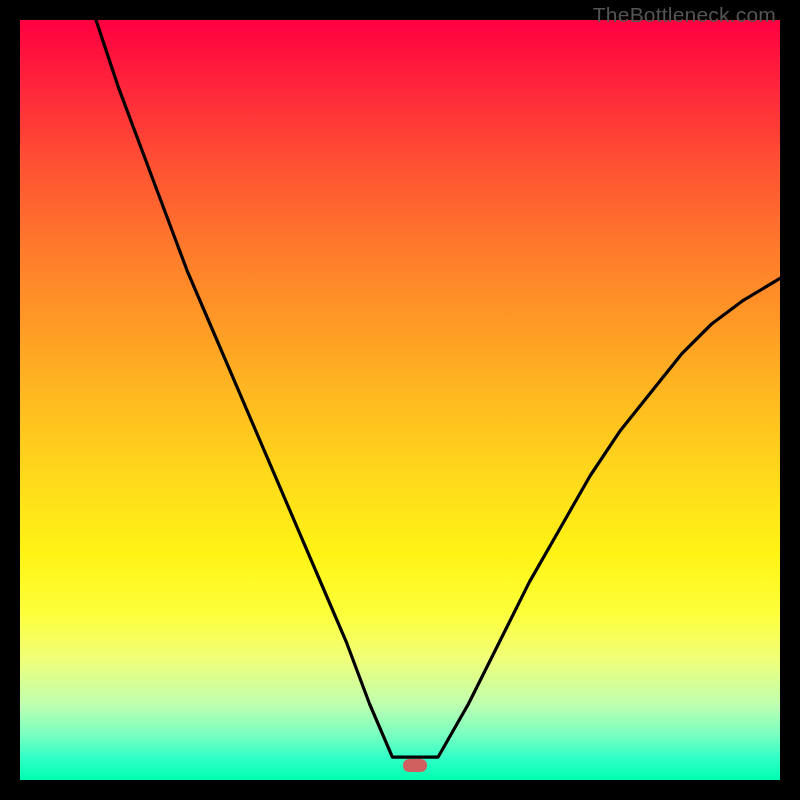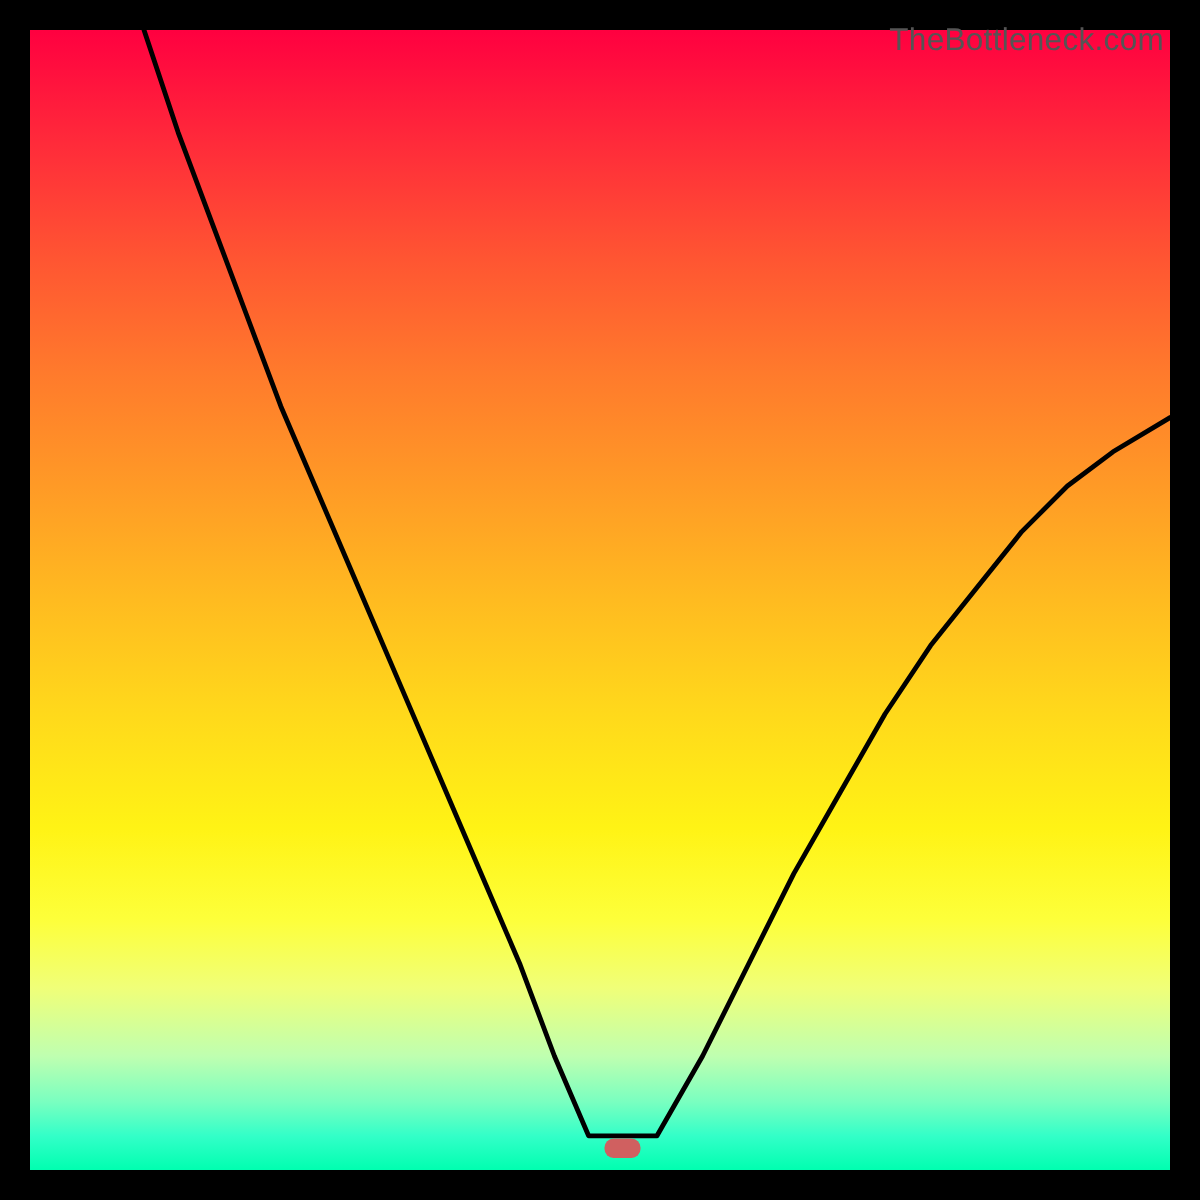--- a/index.html
+++ b/index.html
@@ -13,21 +13,21 @@
           #ff9a26 40%,
           #ffbb20 50%,
           #ffd91b 60%,
           #fff315 70%,
           #fdff3a 78%,
           #f0ff78 84%,
           #bfffb0 90%,
           #7affc0 94%,
           #33ffc8 97%,
           #00ffb0 100%);}
-  .watermark{position:absolute;top:15px;right:24px;color:#555;font-size:21px;
+  .watermark{position:absolute;top:3px;right:24px;color:#555;font-size:21px;
              font-weight:400;letter-spacing:0.2px;z-index:5}
   svg{position:absolute;left:20px;top:20px;width:760px;height:760px;z-index:3}
   .marker{position:absolute;width:24px;height:13px;border-radius:6px;
           background:#d06060;z-index:4}
 </style>
 </head>
 <body>
 
 <div class="frame">
   <div class="watermark">TheBottleneck.com</div>

